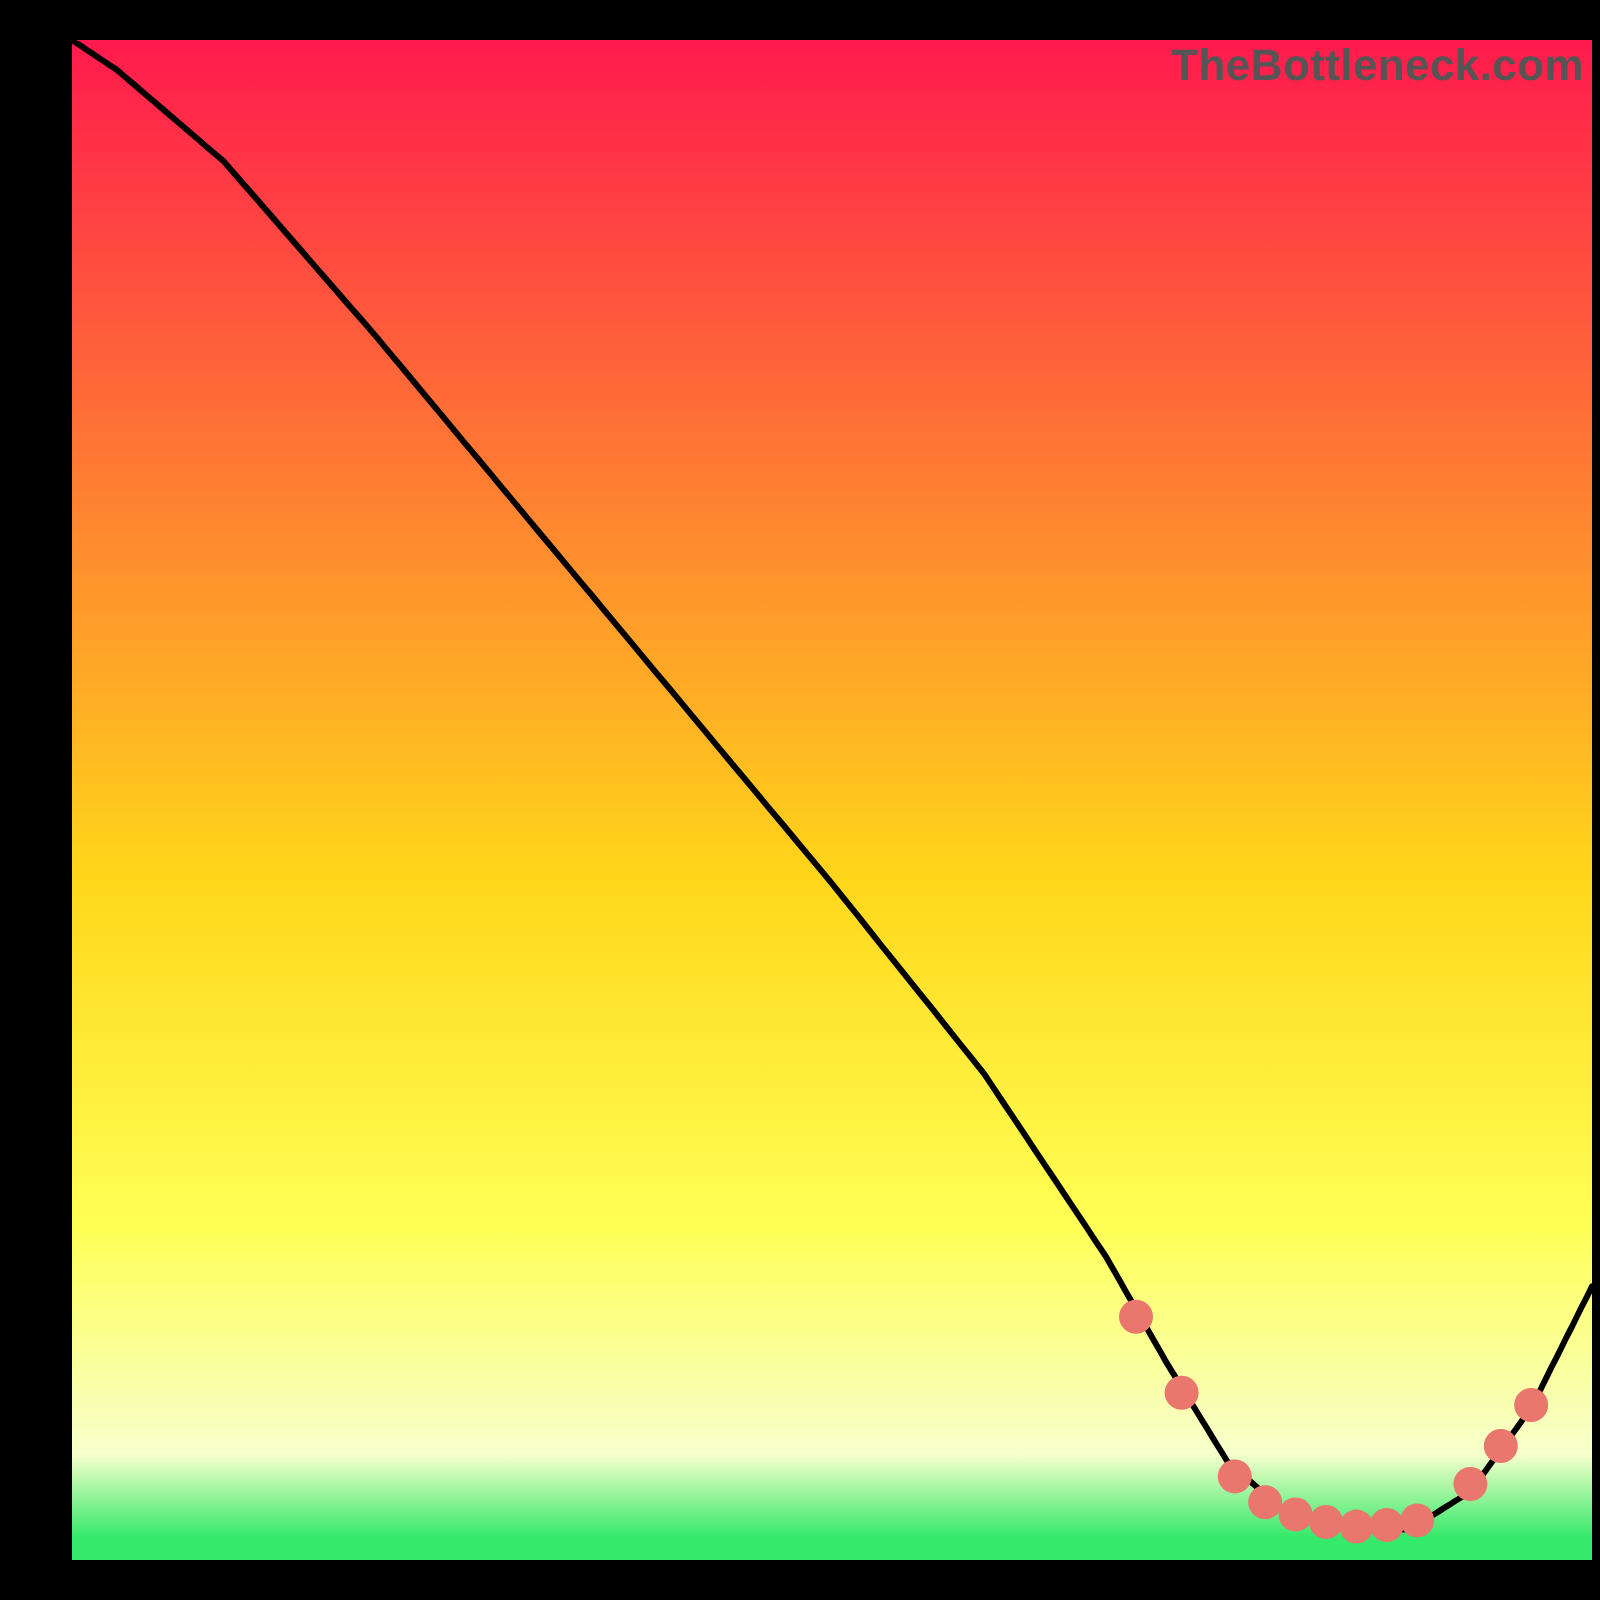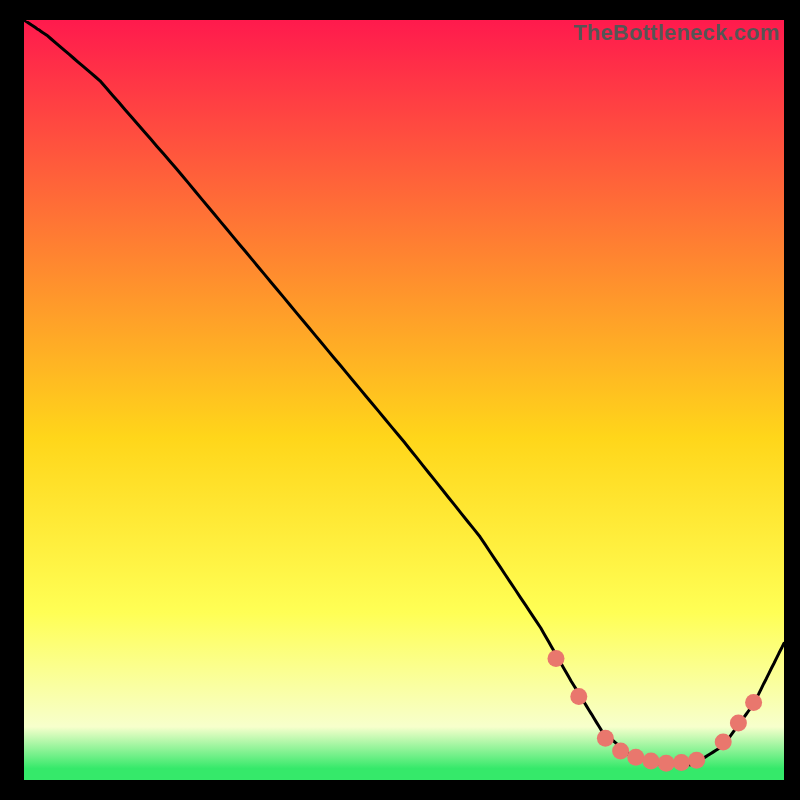--- a/index.html
+++ b/index.html
@@ -14,21 +14,21 @@
   .frame {
     position: absolute;
     left: 20px;
     top: 20px;
     width: 760px;
     height: 760px;
     background: #000;
   }
   .plot {
     position: absolute;
-    left: 4px;
+    left: 16px;
     top: 0;
     width: 760px;
     height: 744px;
   }
   .watermark {
     position: absolute;
     top: 0px;
     right: 4px;
     font-size: 22px;
     font-weight: 600;

